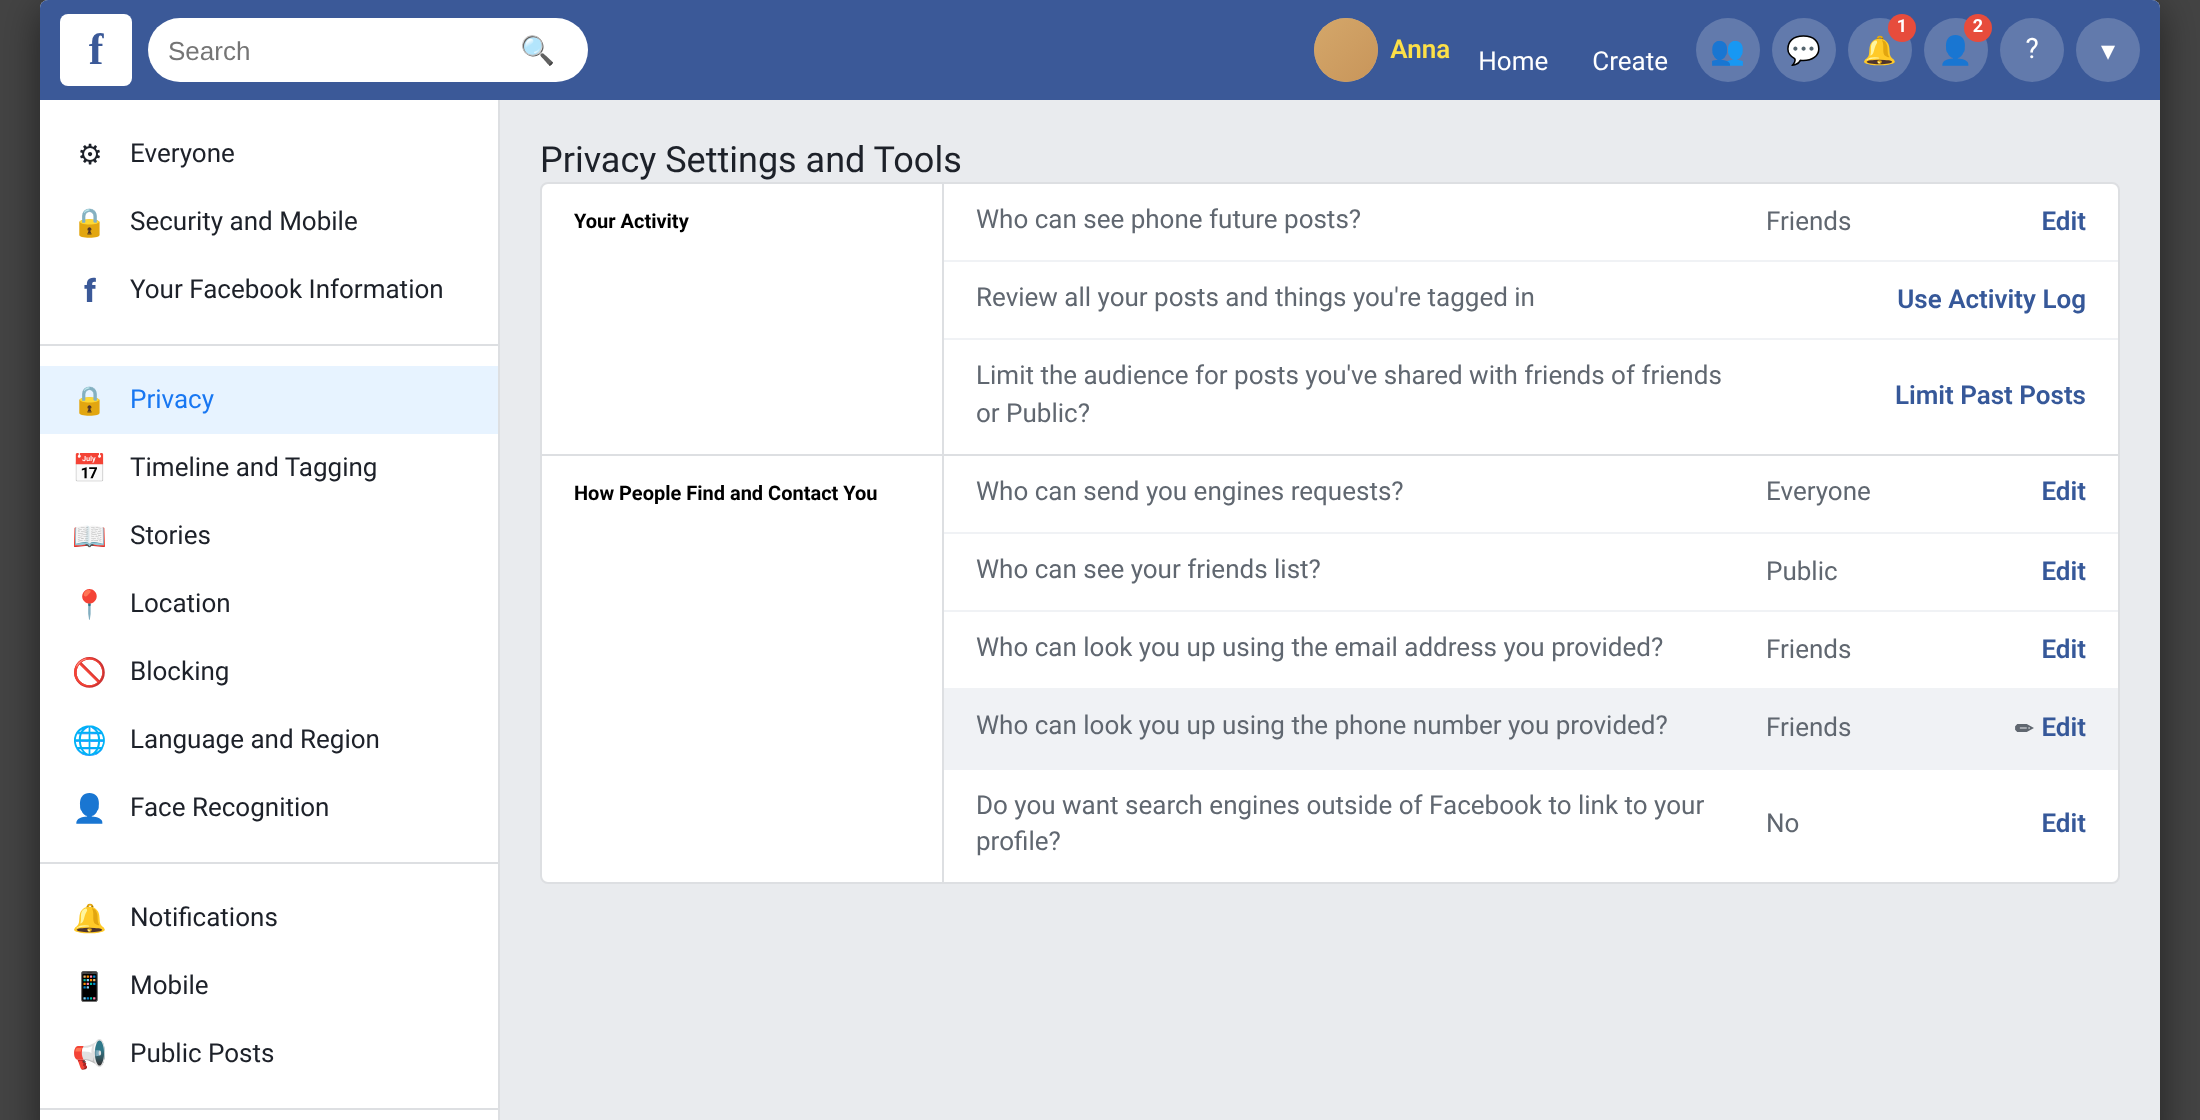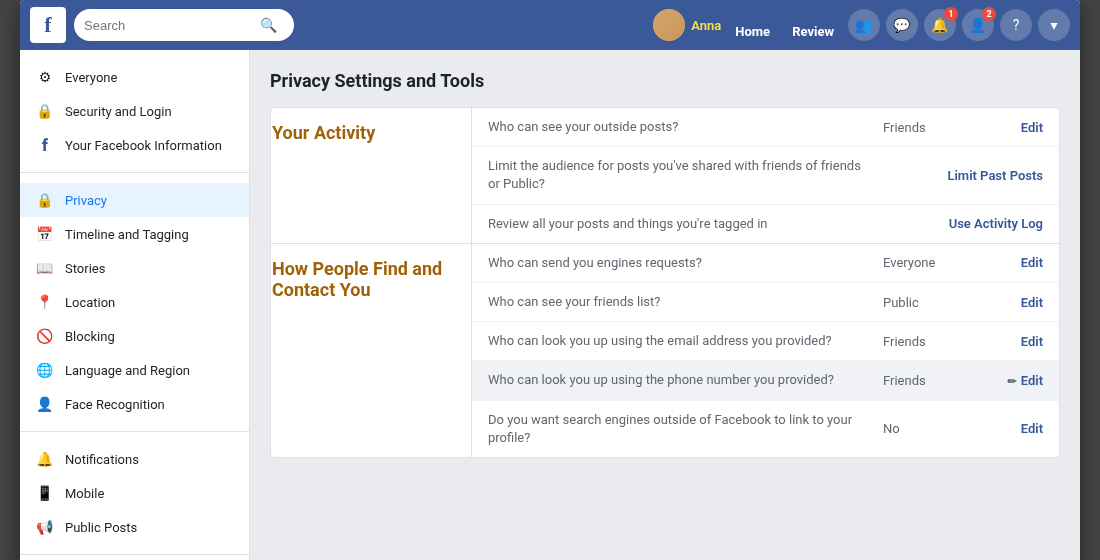--- a/index.html
+++ b/index.html
@@ -11,51 +11,51 @@
     .header { background: #3b5998; height: 50px; display: flex; align-items: center; padding: 0 10px; gap: 8px; }
     .fb-logo { width: 36px; height: 36px; background: #fff; border-radius: 4px; display: flex; align-items: center; justify-content: center; flex-shrink: 0; }
     .fb-logo-f { color: #3b5998; font-weight: 900; font-size: 22px; font-family: Georgia, serif; }
     .search-bar { display: flex; align-items: center; background: #fff; border-radius: 18px; padding: 16px 10px; height: 32px; width: 220px; gap: 6px; }
     .search-input { border: none; outline: none; font-size: 13px; color: #555; width: 170px; background: transparent; }
     .search-icon-svg { color: #888; font-size: 14px; }
     .header-right { margin-left: auto; display: flex; align-items: center; gap: 6px; }
     .avatar-circle { width: 32px; height: 32px; border-radius: 50%; background: #c8a882; display: flex; align-items: center; justify-content: center; overflow: hidden; }
     .avatar-img { width: 32px; height: 32px; border-radius: 50%; background: linear-gradient(135deg, #d4a76a 0%, #c8955a 100%); }
     .header-name { color: #fde047; font-size: 13px; font-weight: 600; }
-    .header-nav-btn { color: #fff; font-size: 13px; font-weight: 700; padding: 4px 8px; cursor: pointer; white-space: nowrap; margin-top: 12px; }
+    .header-nav-btn { color: #fff; font-size: 13px; font-weight: 400; padding: 4px 8px; cursor: pointer; white-space: nowrap; margin-top: 12px; }
     .header-icon-btn { width: 32px; height: 32px; border-radius: 50%; background: rgba(255,255,255,0.2); display: flex; align-items: center; justify-content: center; cursor: pointer; color: #fff; font-size: 14px; position: relative; }
     .badge { position: absolute; top: -2px; right: -2px; background: #e74c3c; color: #fff; font-size: 9px; width: 14px; height: 14px; border-radius: 50%; display: flex; align-items: center; justify-content: center; font-weight: 700; }
 
     
     .main-layout { display: flex; background: #e9ebee; min-height: 480px; }
 
     
     .sidebar { width: 230px; background: #fff; padding: 10px 0; border-right: 1px solid #dddfe2; flex-shrink: 0; }
     .sidebar-section { margin-bottom: 10px; padding-bottom: 10px; border-bottom: 1px solid #dddfe2; }
     .sidebar-item { display: flex; align-items: center; gap: 10px; padding: 7px 15px; cursor: pointer; color: #1d2129; font-size: 13px; }
     .sidebar-item.active { background: #e7f3ff; color: #1877f2; }
     .sidebar-item .item-icon { width: 20px; height: 20px; display: flex; align-items: center; justify-content: center; font-size: 14px; flex-shrink: 0; }
     .sidebar-item .item-label { font-size: 13px; }
 
     
     .content { flex: 1; padding: 20px; }
-    .page-title { font-size: 18px; font-weight: 700; color: #1d2129; margin-bottom: 16px; }
+    .page-title { font-size: 18px; font-weight: 400; color: #1d2129; }
 
     .settings-table { background: #fff; border: 1px solid #dddfe2; border-radius: 4px; width: 100%; }
     .settings-section { }
     .settings-section + .settings-section { border-top: 1px solid #dddfe2; justify-content: center; }
     .settings-row { display: flex; align-items: center; padding: 10px 16px; border-top: 1px solid #f0f2f5; }
     .settings-row:first-child { border-top: none; }
     .settings-row.highlighted { background: #f0f2f5; }
     .row-label { flex: 1; color: #606770; font-size: 13px; line-height: 1.4; }
     .row-value { color: #606770; font-size: 13px; min-width: 80px; }
     .row-action { color: #365899; font-size: 13px; cursor: pointer; font-weight: 600; min-width: 80px; text-align: right; }
     .row-action-long { color: #365899; font-size: 13px; cursor: pointer; font-weight: 600; white-space: nowrap; }
     .section-outer { display: flex; }
-    .section-title-col { width: 200px; flex-shrink: 0; padding: 14px 1px; font-size: 18px; font-weight: 700; color: #a16207; }
+    .section-title-col { width: 200px; flex-shrink: 0; padding: 14px 16px; font-size: 10px; font-weight: 700; color: #000000; }
     .section-content-col { flex: 1; border-left: 1px solid #dddfe2; }
     .pencil-icon { color: #606770; margin-right: 4px; font-size: 11px; }
   </style>
 </head>
 <body>
 
 <div class="window-frame">
 
   <div class="header">
     <div class="fb-logo">
@@ -64,21 +64,21 @@
     <div class="search-bar">
       <input class="search-input" type="text" placeholder="Search" style="">
       <span class="search-icon-svg">🔍</span>
     </div>
     <div class="header-right">
       <div class="avatar-circle">
         <div class="avatar-img"></div>
       </div>
       <span class="header-name">Anna</span>
       <span class="header-nav-btn">Home</span>
-      <span class="header-nav-btn">Review</span>
+      <span class="header-nav-btn">Create</span>
       <div class="header-icon-btn">
         <span>👥</span>
       </div>
       <div class="header-icon-btn">
         <span>💬</span>
       </div>
       <div class="header-icon-btn">
         <span>🔔</span>
         <span class="badge">1</span>
       </div>
@@ -99,21 +99,21 @@
 
     <div class="sidebar">
 
       <div class="sidebar-section">
         <div class="sidebar-item">
           <span class="item-icon">⚙</span>
           <span class="item-label">Everyone</span>
         </div>
         <div class="sidebar-item">
           <span class="item-icon">🔒</span>
-          <span class="item-label">Security and Login</span>
+          <span class="item-label">Security and Mobile</span>
         </div>
         <div class="sidebar-item">
           <span class="item-icon" style="color:#3b5998; font-weight:900; font-size:16px;">f</span>
           <span class="item-label">Your Facebook Information</span>
         </div>
       </div>
 
       <div class="sidebar-section">
         <div class="sidebar-item active">
           <span class="item-icon">🔒</span>
@@ -165,35 +165,35 @@
     <div class="content">
       <div class="page-title">Privacy Settings and Tools</div>
 
       <div class="settings-table">
 
         <div class="section-outer settings-section">
           <div class="section-title-col">Your Activity</div>
           <div class="section-content-col">
 
             <div class="settings-row">
-              <span class="row-label">Who can see your outside posts?</span>
+              <span class="row-label">Who can see phone future posts?</span>
               <span class="row-value">Friends</span>
               <span class="row-action">Edit</span>
+            </div>
+
+            <div class="settings-row">
+              <span class="row-label">Review all your posts and things you're tagged in</span>
+              <span class="row-value"></span>
+              <span class="row-action-long">Use Activity Log</span>
             </div>
 
             <div class="settings-row">
               <span class="row-label">Limit the audience for posts you've shared with friends of friends or Public?</span>
               <span class="row-value"></span>
               <span class="row-action-long">Limit Past Posts</span>
-            </div>
-
-            <div class="settings-row">
-              <span class="row-label">Review all your posts and things you're tagged in</span>
-              <span class="row-value"></span>
-              <span class="row-action-long">Use Activity Log</span>
             </div>
           </div>
         </div>
 
         <div class="section-outer settings-section">
           <div class="section-title-col">How People Find and Contact You</div>
           <div class="section-content-col">
 
             <div class="settings-row">
               <span class="row-label">Who can send you engines requests?</span>

